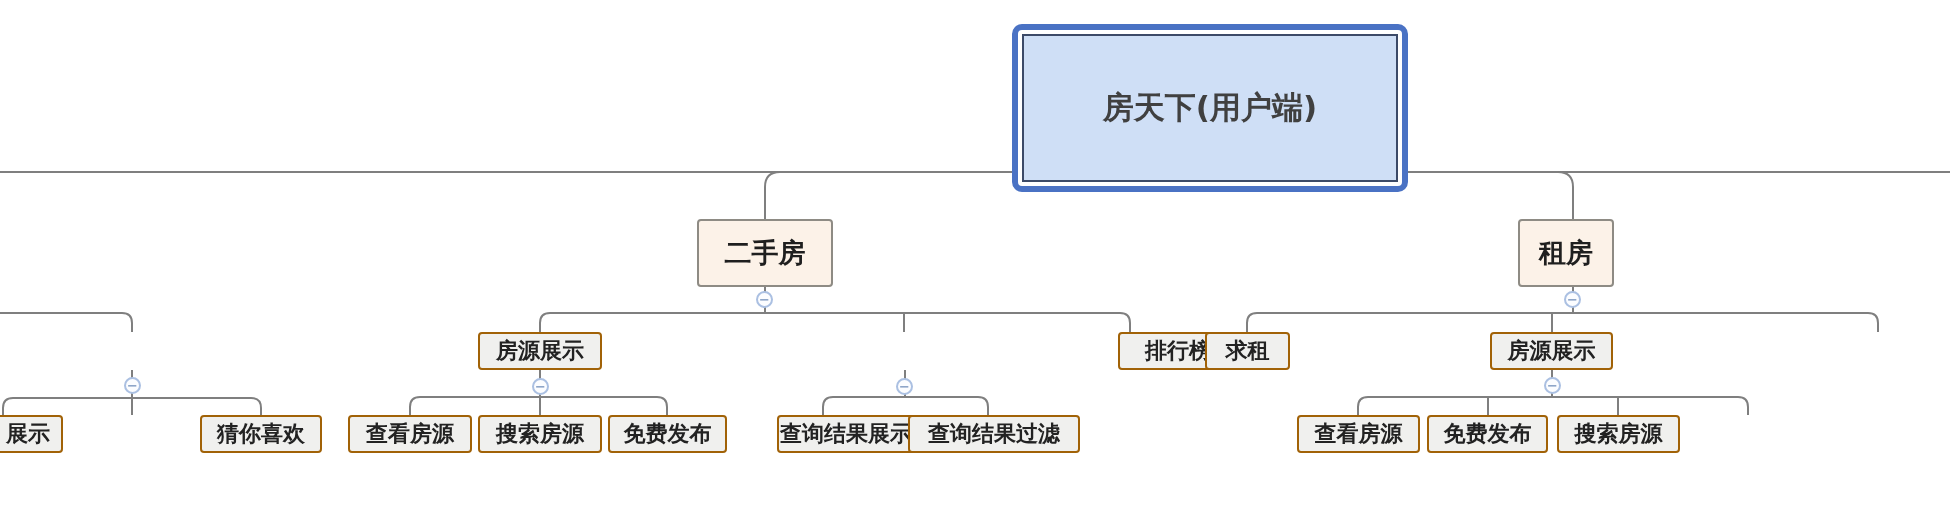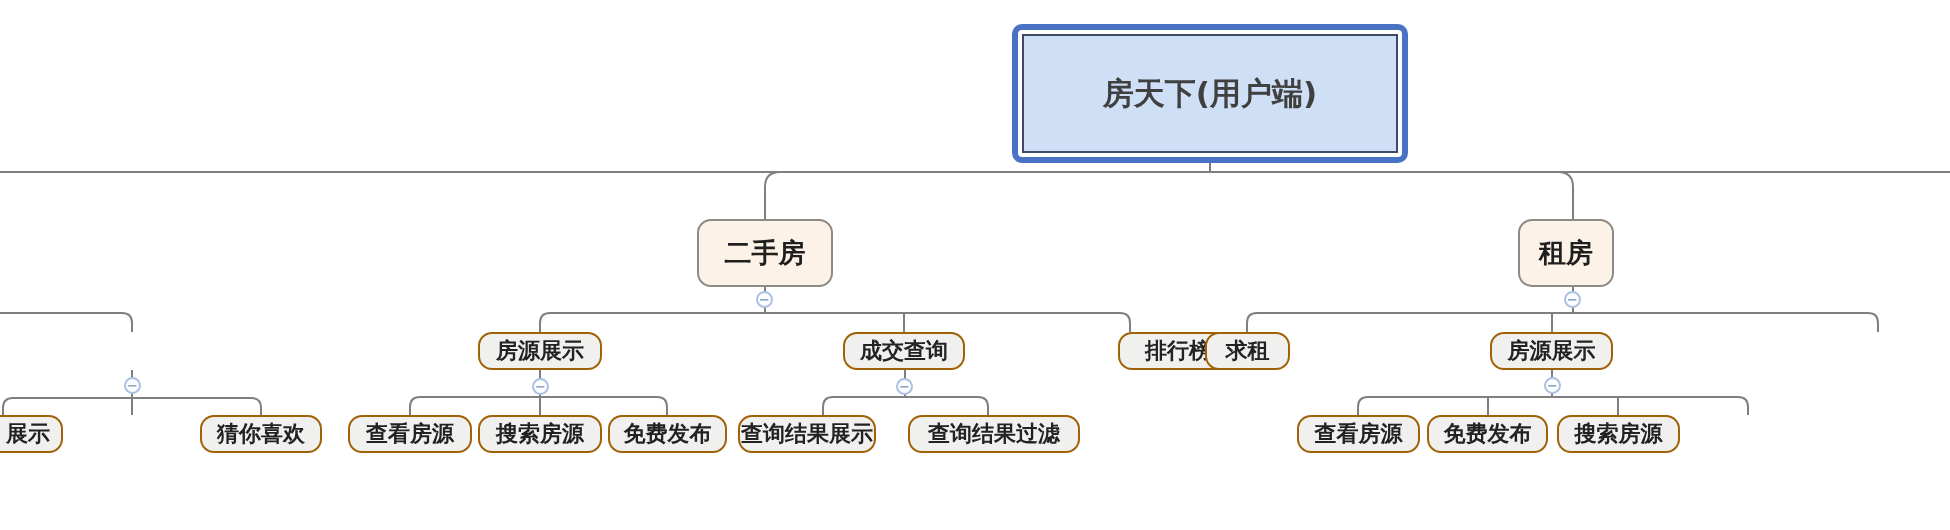--- a/index.html
+++ b/index.html
@@ -5,30 +5,30 @@
 <style>
   html,body{margin:0;padding:0;background:#ffffff;}
   .canvas{
     position:relative;width:1950px;height:530px;background:#ffffff;overflow:hidden;
     font-family:"DejaVu Sans","Liberation Sans",sans-serif;
   }
   .connector-layer{position:absolute;left:0;top:0;width:1950px;height:530px;}
   .node{
     position:absolute;box-sizing:border-box;height:38px;
     display:flex;align-items:center;justify-content:center;white-space:nowrap;
-    background:#f0f0ee;border:2px solid #a16207;border-radius:14px;
+    background:#f0f0ee;border:2px solid #a16207;border-radius:4px;
     font-size:22px;font-weight:bold;color:#222222;
   }
   .l2{
     height:68px;background:#fcf2e8;border-color:#8e8b84;
     font-size:27px;color:#1f1f1f;
   }
   .clip-left{justify-content:flex-end;padding-right:11px;}
   .root-outer{
-    position:absolute;left:1012px;top:24px;width:396px;height:139px;box-sizing:border-box;
+    position:absolute;left:1012px;top:24px;width:396px;height:168px;box-sizing:border-box;
     border:6px solid #4a72c4;border-radius:10px;background:#ffffff;padding:4px;
   }
   .root-inner{
     width:100%;height:100%;box-sizing:border-box;
     border:2px solid #3c4a68;background:#cfdff6;
     display:flex;align-items:center;justify-content:center;
     font-size:31px;font-weight:bold;color:#404040;white-space:nowrap;
   }
   .collapse{
     position:absolute;width:17px;height:17px;box-sizing:border-box;
@@ -69,31 +69,30 @@
   </svg>
 
   <div class="root-outer">
     <div class="root-inner">房天下(用户端)</div>
   </div>
 
   <div class="node l2" style="left:697px;top:219px;width:136px">二手房</div>
   <div class="node l2" style="left:1518px;top:219px;width:96px">租房</div>
 
   <div class="node" style="left:478px;top:332px;width:124px">房源展示</div>
-  <div class="node" style="left:843px;top:332px;width:122px">成交查询</div>
   <div class="node" style="left:1118px;top:332px;width:120px">排行榜</div>
   <div class="node" style="left:1205px;top:332px;width:85px">求租</div>
   <div class="node" style="left:1490px;top:332px;width:123px">房源展示</div>
 
   <div class="node clip-left" style="left:-57px;top:415px;width:120px">展示</div>
   <div class="node" style="left:200px;top:415px;width:122px">猜你喜欢</div>
   <div class="node" style="left:348px;top:415px;width:124px">查看房源</div>
   <div class="node" style="left:478px;top:415px;width:124px">搜索房源</div>
   <div class="node" style="left:608px;top:415px;width:119px">免费发布</div>
-  <div class="node" style="left:738px;top:415px;width:138px">查询结果展示</div>
+  <div class="node" style="left:777px;top:415px;width:138px">查询结果展示</div>
   <div class="node" style="left:908px;top:415px;width:172px">查询结果过滤</div>
   <div class="node" style="left:1297px;top:415px;width:123px">查看房源</div>
   <div class="node" style="left:1427px;top:415px;width:121px">免费发布</div>
   <div class="node" style="left:1557px;top:415px;width:123px">搜索房源</div>
 
   <div class="collapse" style="left:756px;top:291px">
     <span>−</span>
   </div>
   <div class="collapse" style="left:1564px;top:291px">
     <span>−</span>

